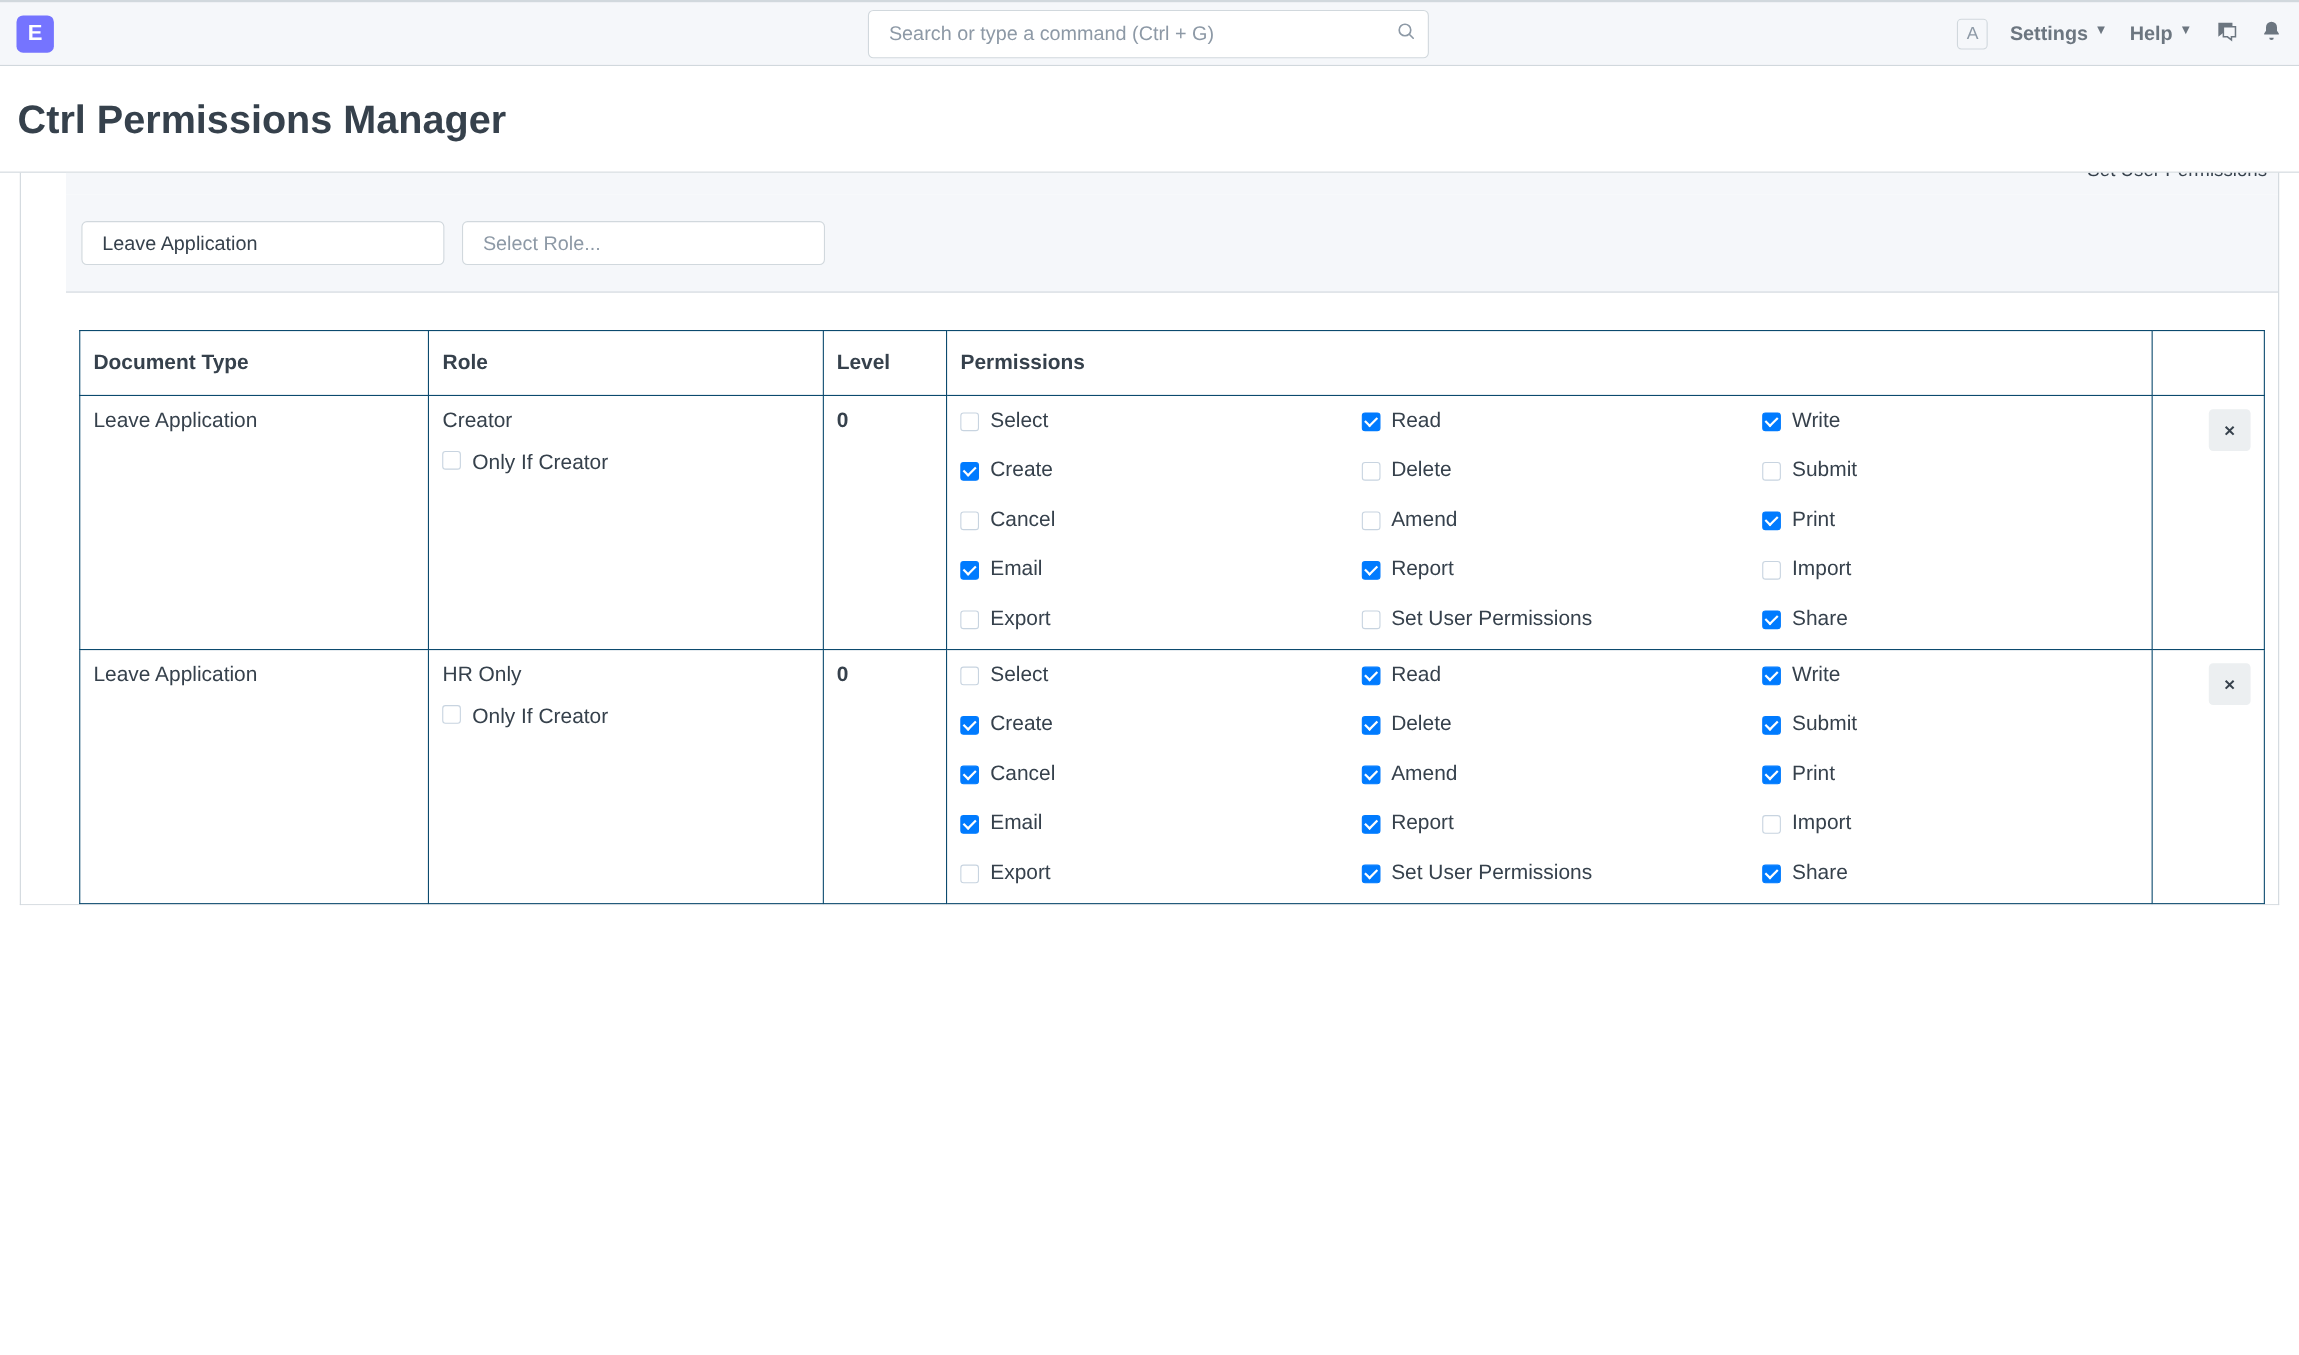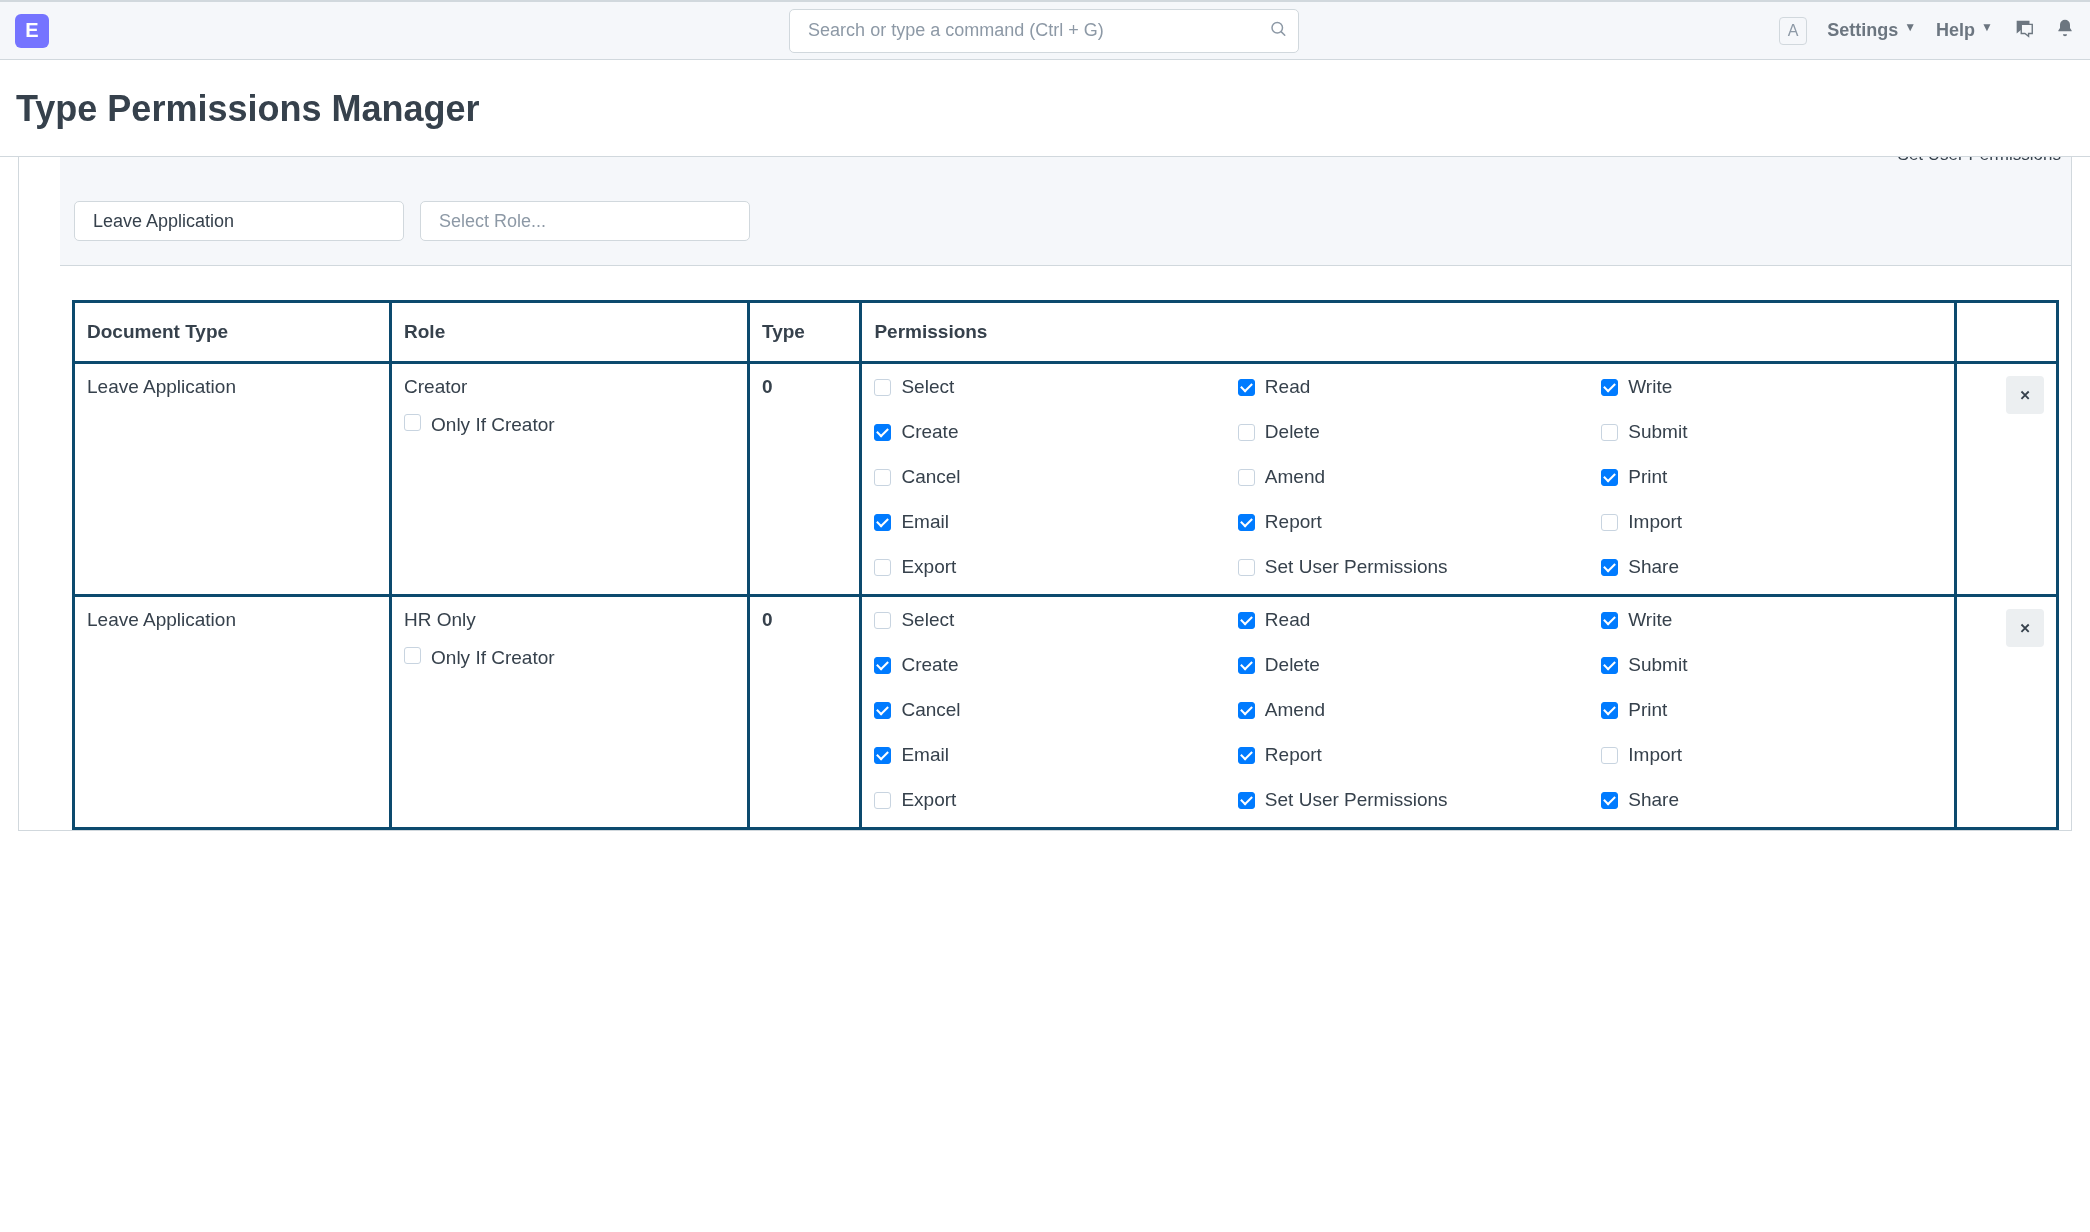--- a/index.html
+++ b/index.html
@@ -131,21 +131,21 @@
 
   
   .table-wrap { padding: 34px 12px 0; }
   table.perm {
     width: 100%;
     border-collapse: collapse;
     border: 1px solid #d1d8dd;
     table-layout: fixed;
   }
   table.perm th, table.perm td {
-    border: 3px solid #0c4a6e;
+    border: 1px solid #0c4a6e;
     padding: 12px 12px 16px;
     vertical-align: top;
     text-align: left;
     font-size: 19px;
   }
   table.perm th {
     color: #36414c;
     font-weight: 700;
     padding-top: 18px;
     padding-bottom: 18px;
@@ -245,21 +245,21 @@
     </span>
     <span class="nav-icon">
       <svg width="20" height="22" viewBox="0 0 24 24" fill="currentColor">
           <path d="M12 2a6 6 0 0 0-6 6v4l-2 3v1h16v-1l-2-3V8a6 6 0 0 0-6-6zm0 20a2.5 2.5 0 0 0 2.5-2.5h-5A2.5 2.5 0 0 0 12 22z"></path>
         </svg>
     </span>
   </div>
 </div>
 
 <div class="page-head">
-  <h1 class="page-title">Type Permissions Manager</h1>
+  <h1 class="page-title">Ctrl Permissions Manager</h1>
 </div>
 <div class="title-divider"></div>
 
 <div class="content">
   <div class="panel">
 
     <div class="clipped-row">
       <span class="clipped-btn-text">Set User Permissions</span>
     </div>
 
@@ -278,21 +278,21 @@
           <col class="col-doc">
             <col class="col-role">
             <col class="col-level">
             <col class="col-perm">
             <col class="col-act">
         </colgroup>
         <thead>
           <tr>
             <th>Document Type</th>
             <th>Role</th>
-            <th>Type</th>
+            <th>Level</th>
             <th>Permissions</th>
             <th></th>
           </tr>
         </thead>
         <tbody id="perm-tbody">
             <tr>
               <td>Leave Application</td>
               <td>
                 <div>Creator</div>
                 <div class="only-if">

